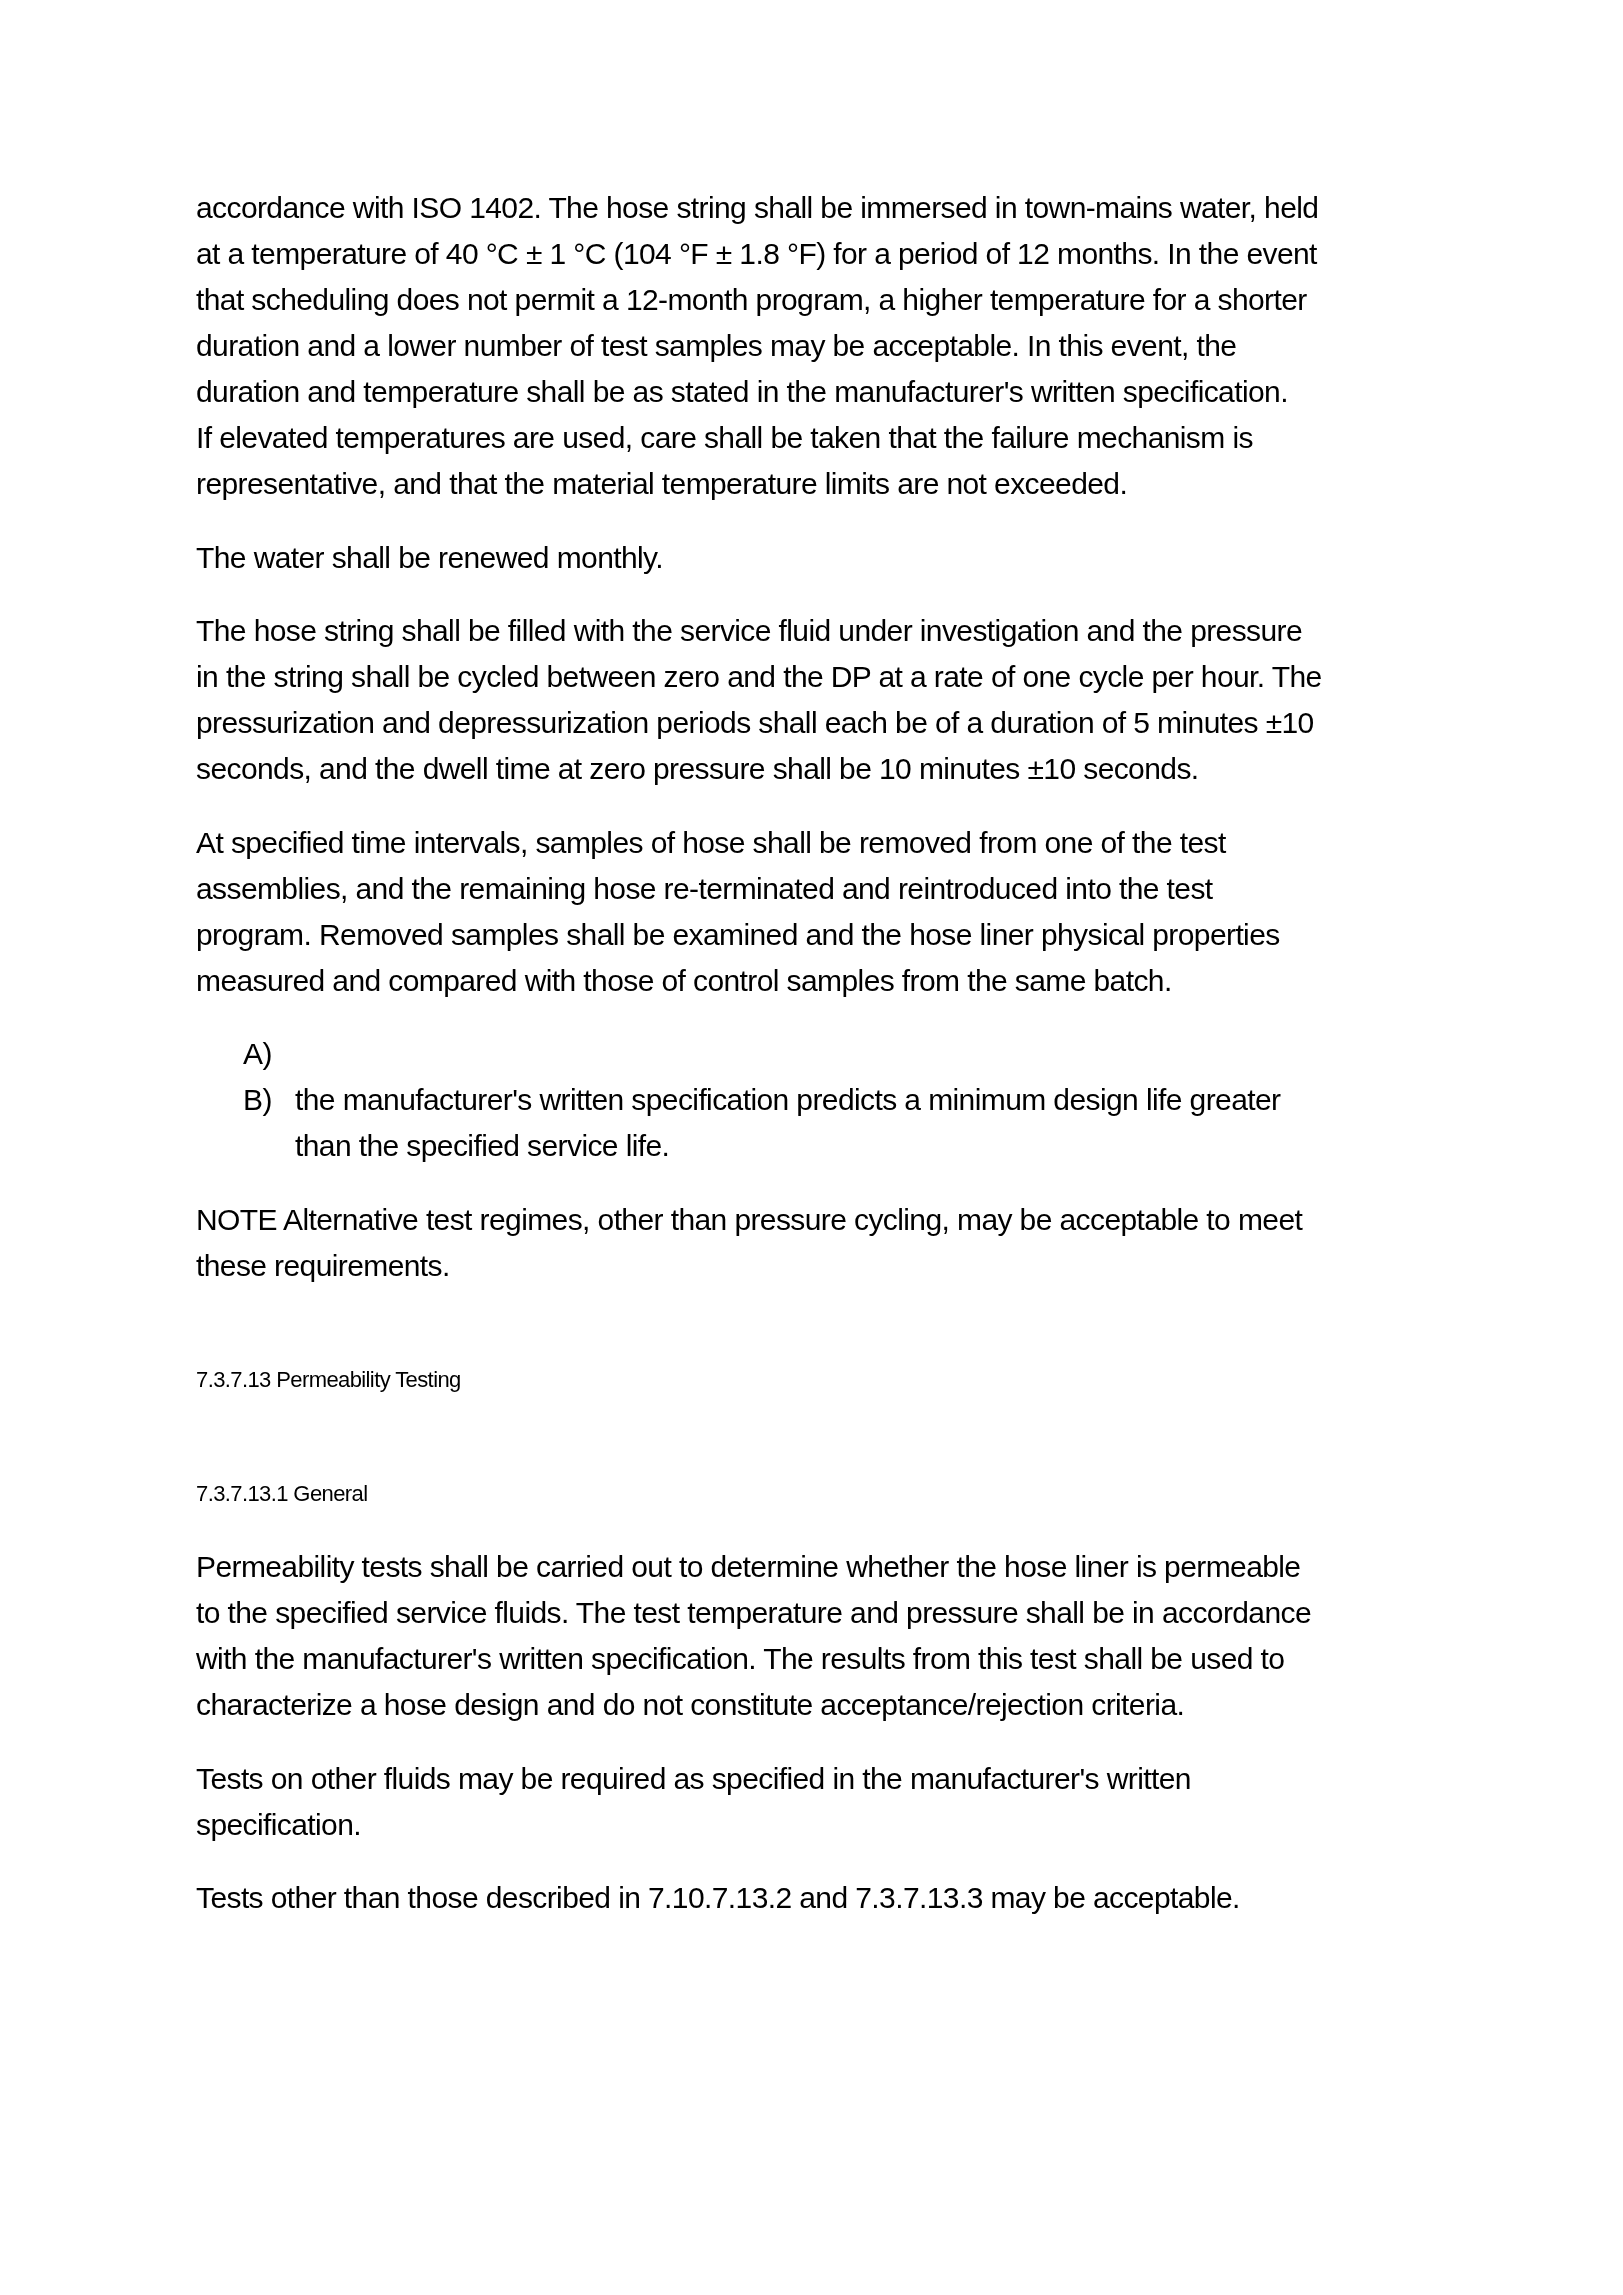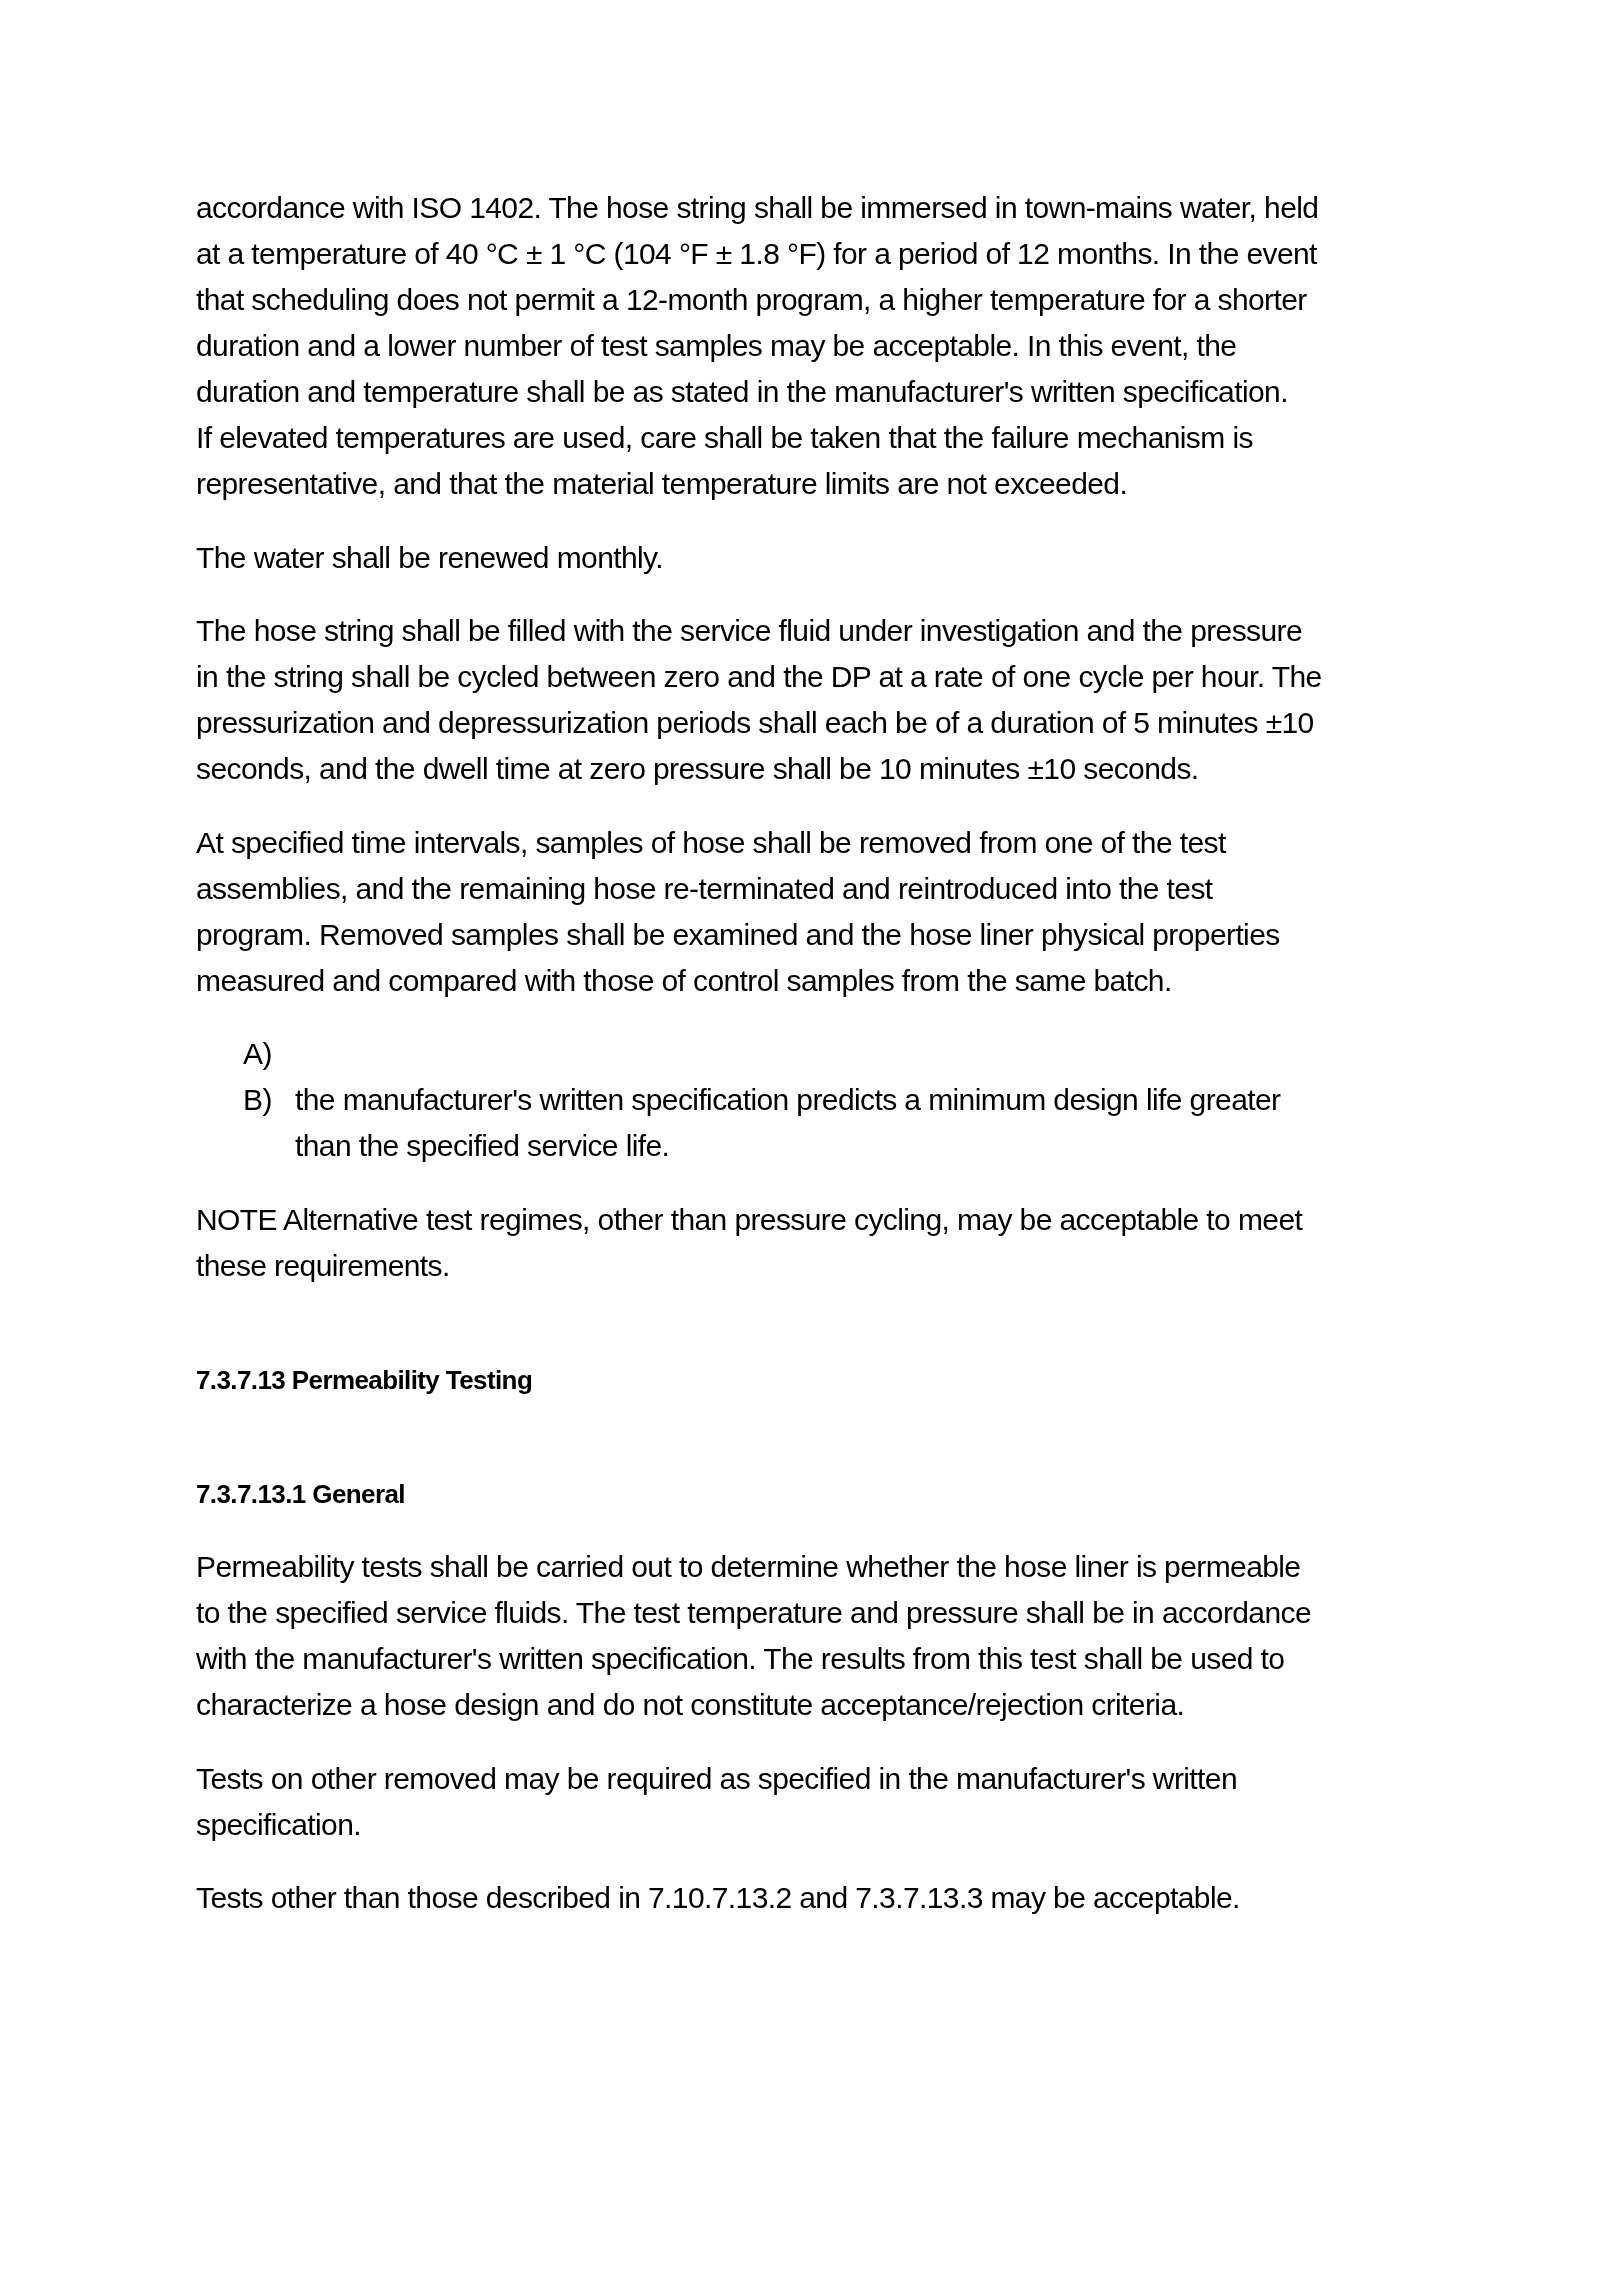--- a/index.html
+++ b/index.html
@@ -20,22 +20,22 @@
     line-height: 46px;
     letter-spacing: -0.02em;
     font-weight: 400;
   }
   .para {
     white-space: pre;
     margin: 0 0 27.5px 0;
   }
   .doc-heading {
     white-space: pre;
-    font-weight: 700;
-    font-size: 26px;
+    font-weight: 400;
+    font-size: 22px;
     margin: 68px 0 27.5px 0;
   }
   .list {
     margin: 0 0 27.5px 0;
     list-style: none;
   }
   .list-item {
     display: flex;
     align-items: flex-start;
     margin-left: 47px;
@@ -90,19 +90,19 @@
 
   <h2 class="doc-heading">7.3.7.13 Permeability Testing</h2>
 
   <h3 class="doc-heading">7.3.7.13.1 General</h3>
 
   <p class="para">Permeability tests shall be carried out to determine whether the hose liner is permeable
 to the specified service fluids. The test temperature and pressure shall be in accordance
 with the manufacturer's written specification. The results from this test shall be used to
 characterize a hose design and do not constitute acceptance/rejection criteria.</p>
 
-  <p class="para">Tests on other removed may be required as specified in the manufacturer's written
+  <p class="para">Tests on other fluids may be required as specified in the manufacturer's written
 specification.</p>
 
   <p class="para">Tests other than those described in 7.10.7.13.2 and 7.3.7.13.3 may be acceptable.</p>
 
 </div>
 
 
 </body></html>

